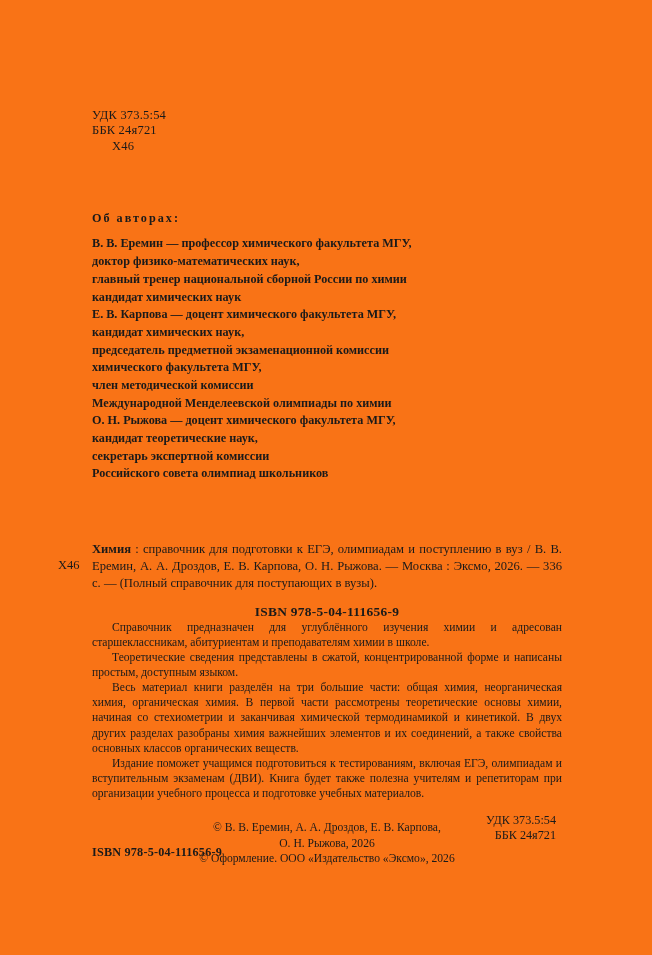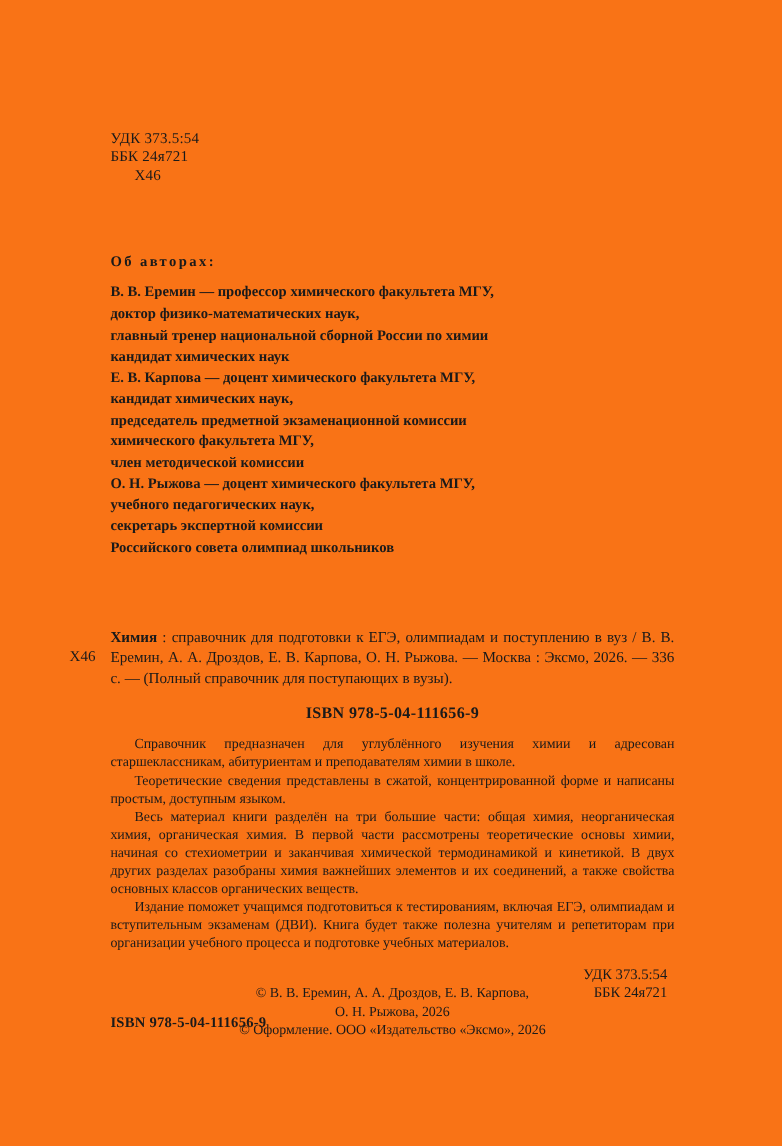--- a/index.html
+++ b/index.html
@@ -75,21 +75,20 @@
   .isbn-main {
     margin-top: 12px;
     font-size: 13.4px;
     font-weight: bold;
     text-align: center;
     letter-spacing: 0.3px;
   }
 
   
   .annotation {
-    margin-top: 10px;
     font-size: 11.6px;
     line-height: 1.30;
     text-align: justify;
   }
   .annotation p {
     margin: 0;
     text-indent: 20px;
   }
 
   
@@ -140,22 +139,23 @@
       <div class="authors-title">Об авторах:</div>
       <div class="authors-line">В. В. Еремин — профессор химического факультета МГУ,</div>
       <div class="authors-line">доктор физико-математических наук,</div>
       <div class="authors-line">главный тренер национальной сборной России по химии</div>
       <div class="authors-line">кандидат химических наук</div>
       <div class="authors-line">Е. В. Карпова — доцент химического факультета МГУ,</div>
       <div class="authors-line">кандидат химических наук,</div>
       <div class="authors-line">председатель предметной экзаменационной комиссии</div>
       <div class="authors-line">химического факультета МГУ,</div>
       <div class="authors-line">член методической комиссии</div>
+      <div class="authors-line">Международной Менделеевской олимпиады по химии</div>
       <div class="authors-line">О. Н. Рыжова — доцент химического факультета МГУ,</div>
-      <div class="authors-line">учебного педагогических наук,</div>
+      <div class="authors-line">кандидат теоретические наук,</div>
       <div class="authors-line">секретарь экспертной комиссии</div>
       <div class="authors-line">Российского совета олимпиад школьников</div>
     </div>
 
     <div class="bib-wrap">
       <span class="bib-sigil">Х46</span>
       <div class="bib"><b>Химия</b><span> : справочник для подготовки к ЕГЭ, олимпиадам и поступлению в вуз / В. В. Еремин, А. А. Дроздов, Е. В. Карпова, О. Н. Рыжова. — Москва : Эксмо, 2026. — 336 с. — (Полный справочник для поступающих в вузы).</span></div>
     </div>
 
     <div class="isbn-main">ISBN 978-5-04-111656-9</div>

